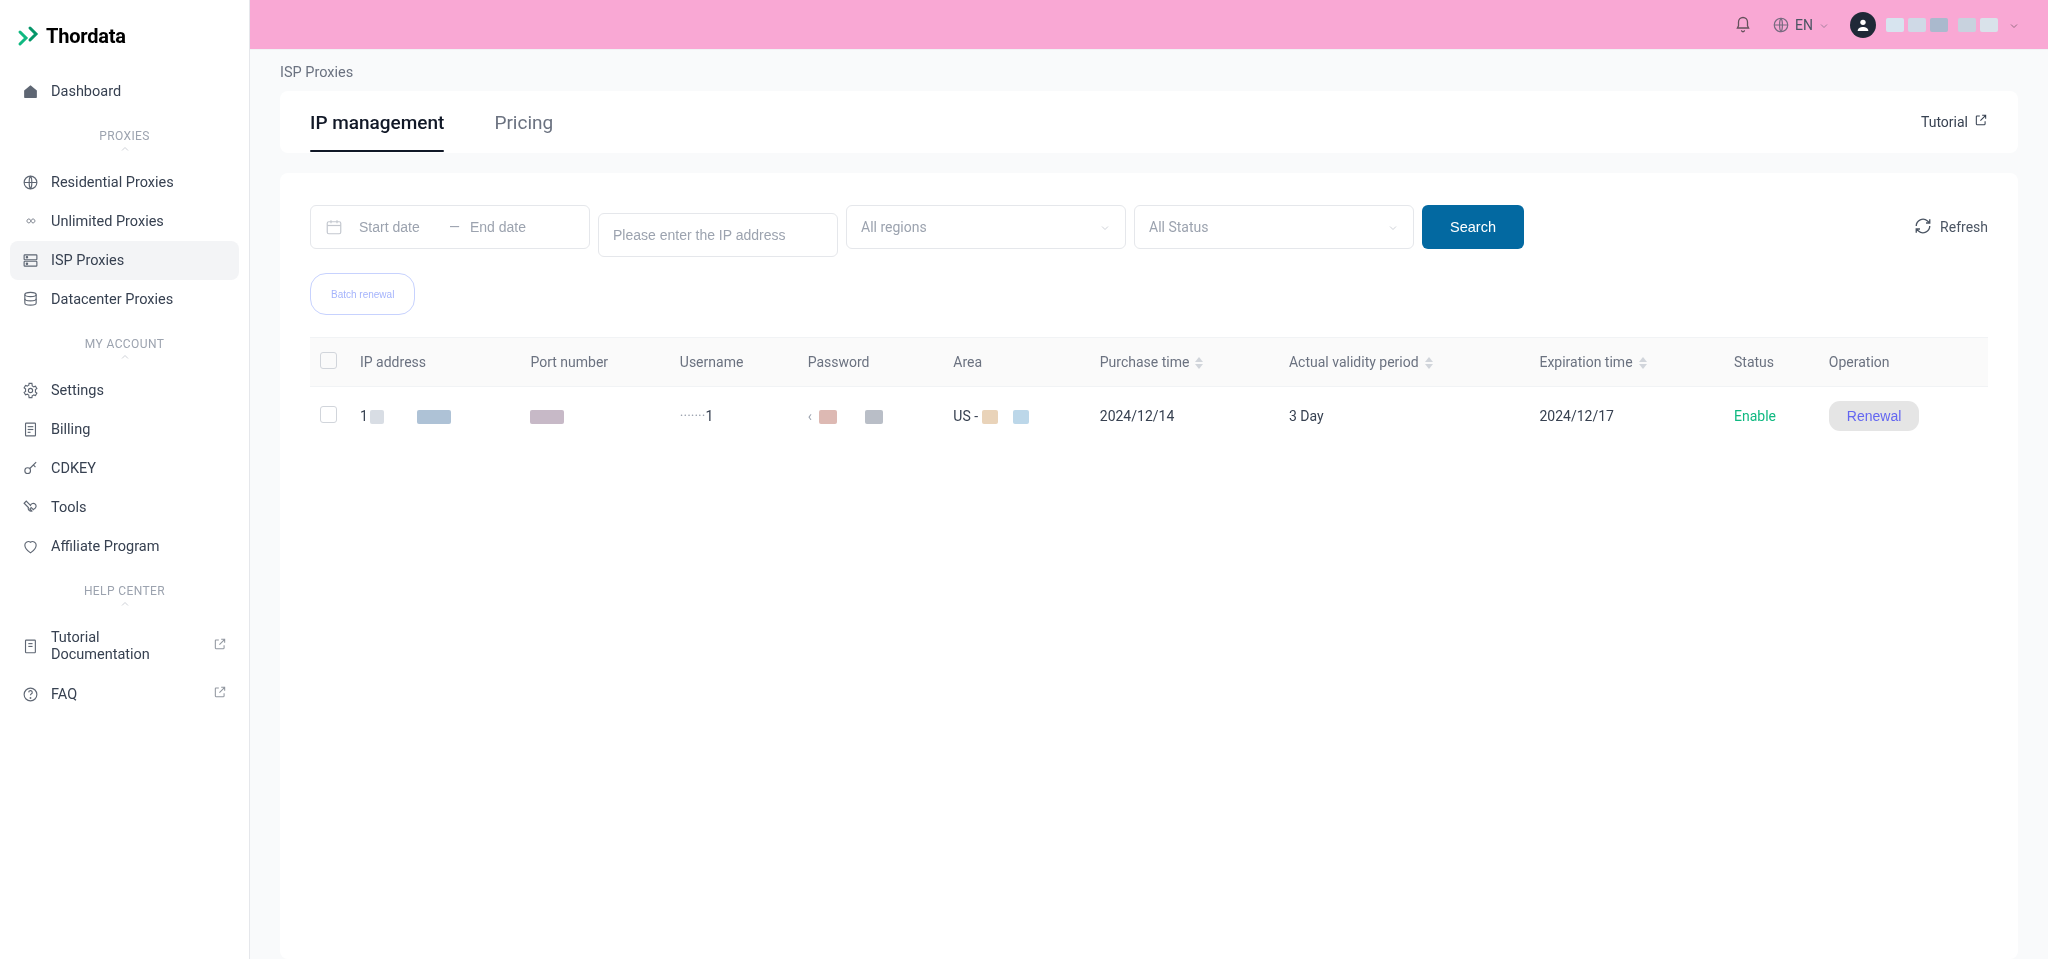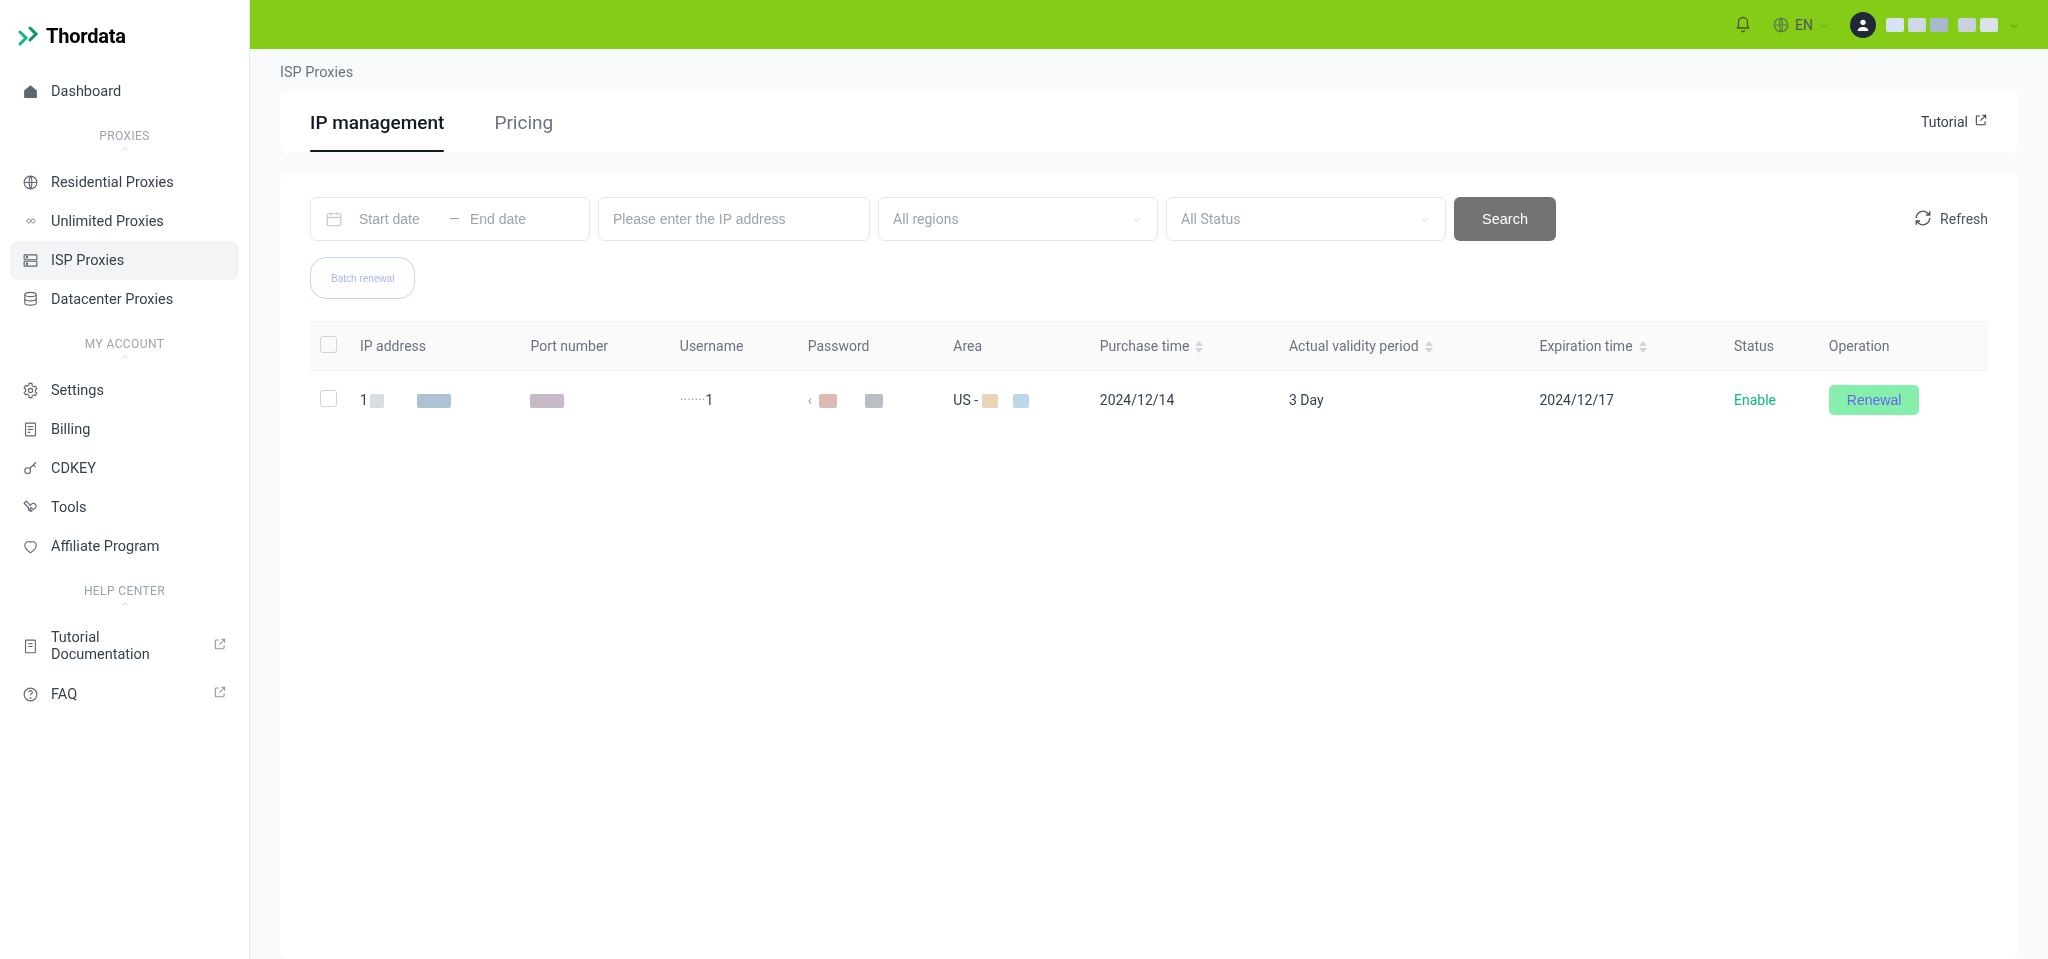--- a/index.html
+++ b/index.html
@@ -66,21 +66,21 @@
 
 .main {
   flex: 1;
   display: flex;
   flex-direction: column;
   background: #f9fafb;
   overflow: hidden;
 }
 .topbar {
   height: 50px;
-  background: #84cc16;
+  background: #f9a8d4;
   border-bottom: 1px solid #f1f3f5;
   display: flex;
   align-items: center;
   justify-content: flex-end;
   gap: 20px;
   padding: 0 28px;
 }
 .topbar-icon { width: 18px; height: 18px; opacity:0.75; display:flex; align-items:center; justify-content:center; cursor:pointer;}
 .lang { display:flex; align-items:center; gap:5px; color:#4b5563; cursor:pointer;}
 .avatar { width: 26px; height: 26px; border-radius: 50%; background:#1f2937; display:flex; align-items:center; justify-content:center;}
@@ -148,33 +148,33 @@
   display:flex;
   align-items:center;
   padding:0 14px;
   color:#9ca3af;
   font-size:14px;
 }
 .date-field{ width:280px; gap:10px;}
 .date-field input{ border:none; outline:none; width:80px; font-size:14px; color:#374151;}
 .date-field input::placeholder{color:#9ca3af;}
 .date-sep{color:#9ca3af;}
-.ip-field{ width:272px;}
+.ip-field{ width:240px;margin-top:16px;}
 .ip-field input{ border:none; outline:none; width:100%; font-size:14px;}
 .ip-field input::placeholder{color:#9ca3af;}
 .select{ width:280px; justify-content:space-between; cursor:pointer;}
 .btn {
   height:44px;
   padding:0 28px;
   border-radius:6px;
   border:none;
   cursor:pointer;
   font-size:14.5px;
 }
-.btn-primary{ background:#737373; color:#fff;}
+.btn-primary{ background:#0369a1; color:#fff;}
 .refresh{
   margin-left:auto;
   display:flex; align-items:center; gap:8px;
   color:#4b5563; cursor:pointer;
 }
 .batch-row{ margin-top:16px;}
 .btn-batch{
   height:42px;
   padding:0 20px;
   border:1px solid #c7d2fe;
@@ -201,25 +201,25 @@
 .table tbody td{ color:#374151;}
 .checkbox{
   width:17px; height:17px; border:1.5px solid #d1d5db; border-radius:3px; display:inline-block; cursor:pointer;
 }
 .sort-icon{ display:inline-flex; flex-direction:column; margin-left:6px; vertical-align:middle;}
 .sort-icon span{ width:0;height:0;border-left:4px solid transparent;border-right:4px solid transparent;}
 .sort-icon .up{border-bottom:5px solid #d1d5db; margin-bottom:2px;}
 .sort-icon .down{border-top:5px solid #d1d5db;}
 .status-enable{ color:#10b981;}
 .btn-renewal{
-  background:#86efac;
+  background:#e5e5e5;
   color:#6366f1;
   border:none;
   padding:7px 18px;
-  border-radius:5px;
+  border-radius:11px;
   cursor:pointer;
   font-size:14px;
 }
 .blur-chip{display:inline-block;height:14px;border-radius:2px;vertical-align:middle;}
 .cal-icon{width:18px;height:18px;opacity:0.6;margin-right:6px;}
 .ext-icon-sm{width:14px;height:14px;}
 </style>
 </head>
 <body>
 

